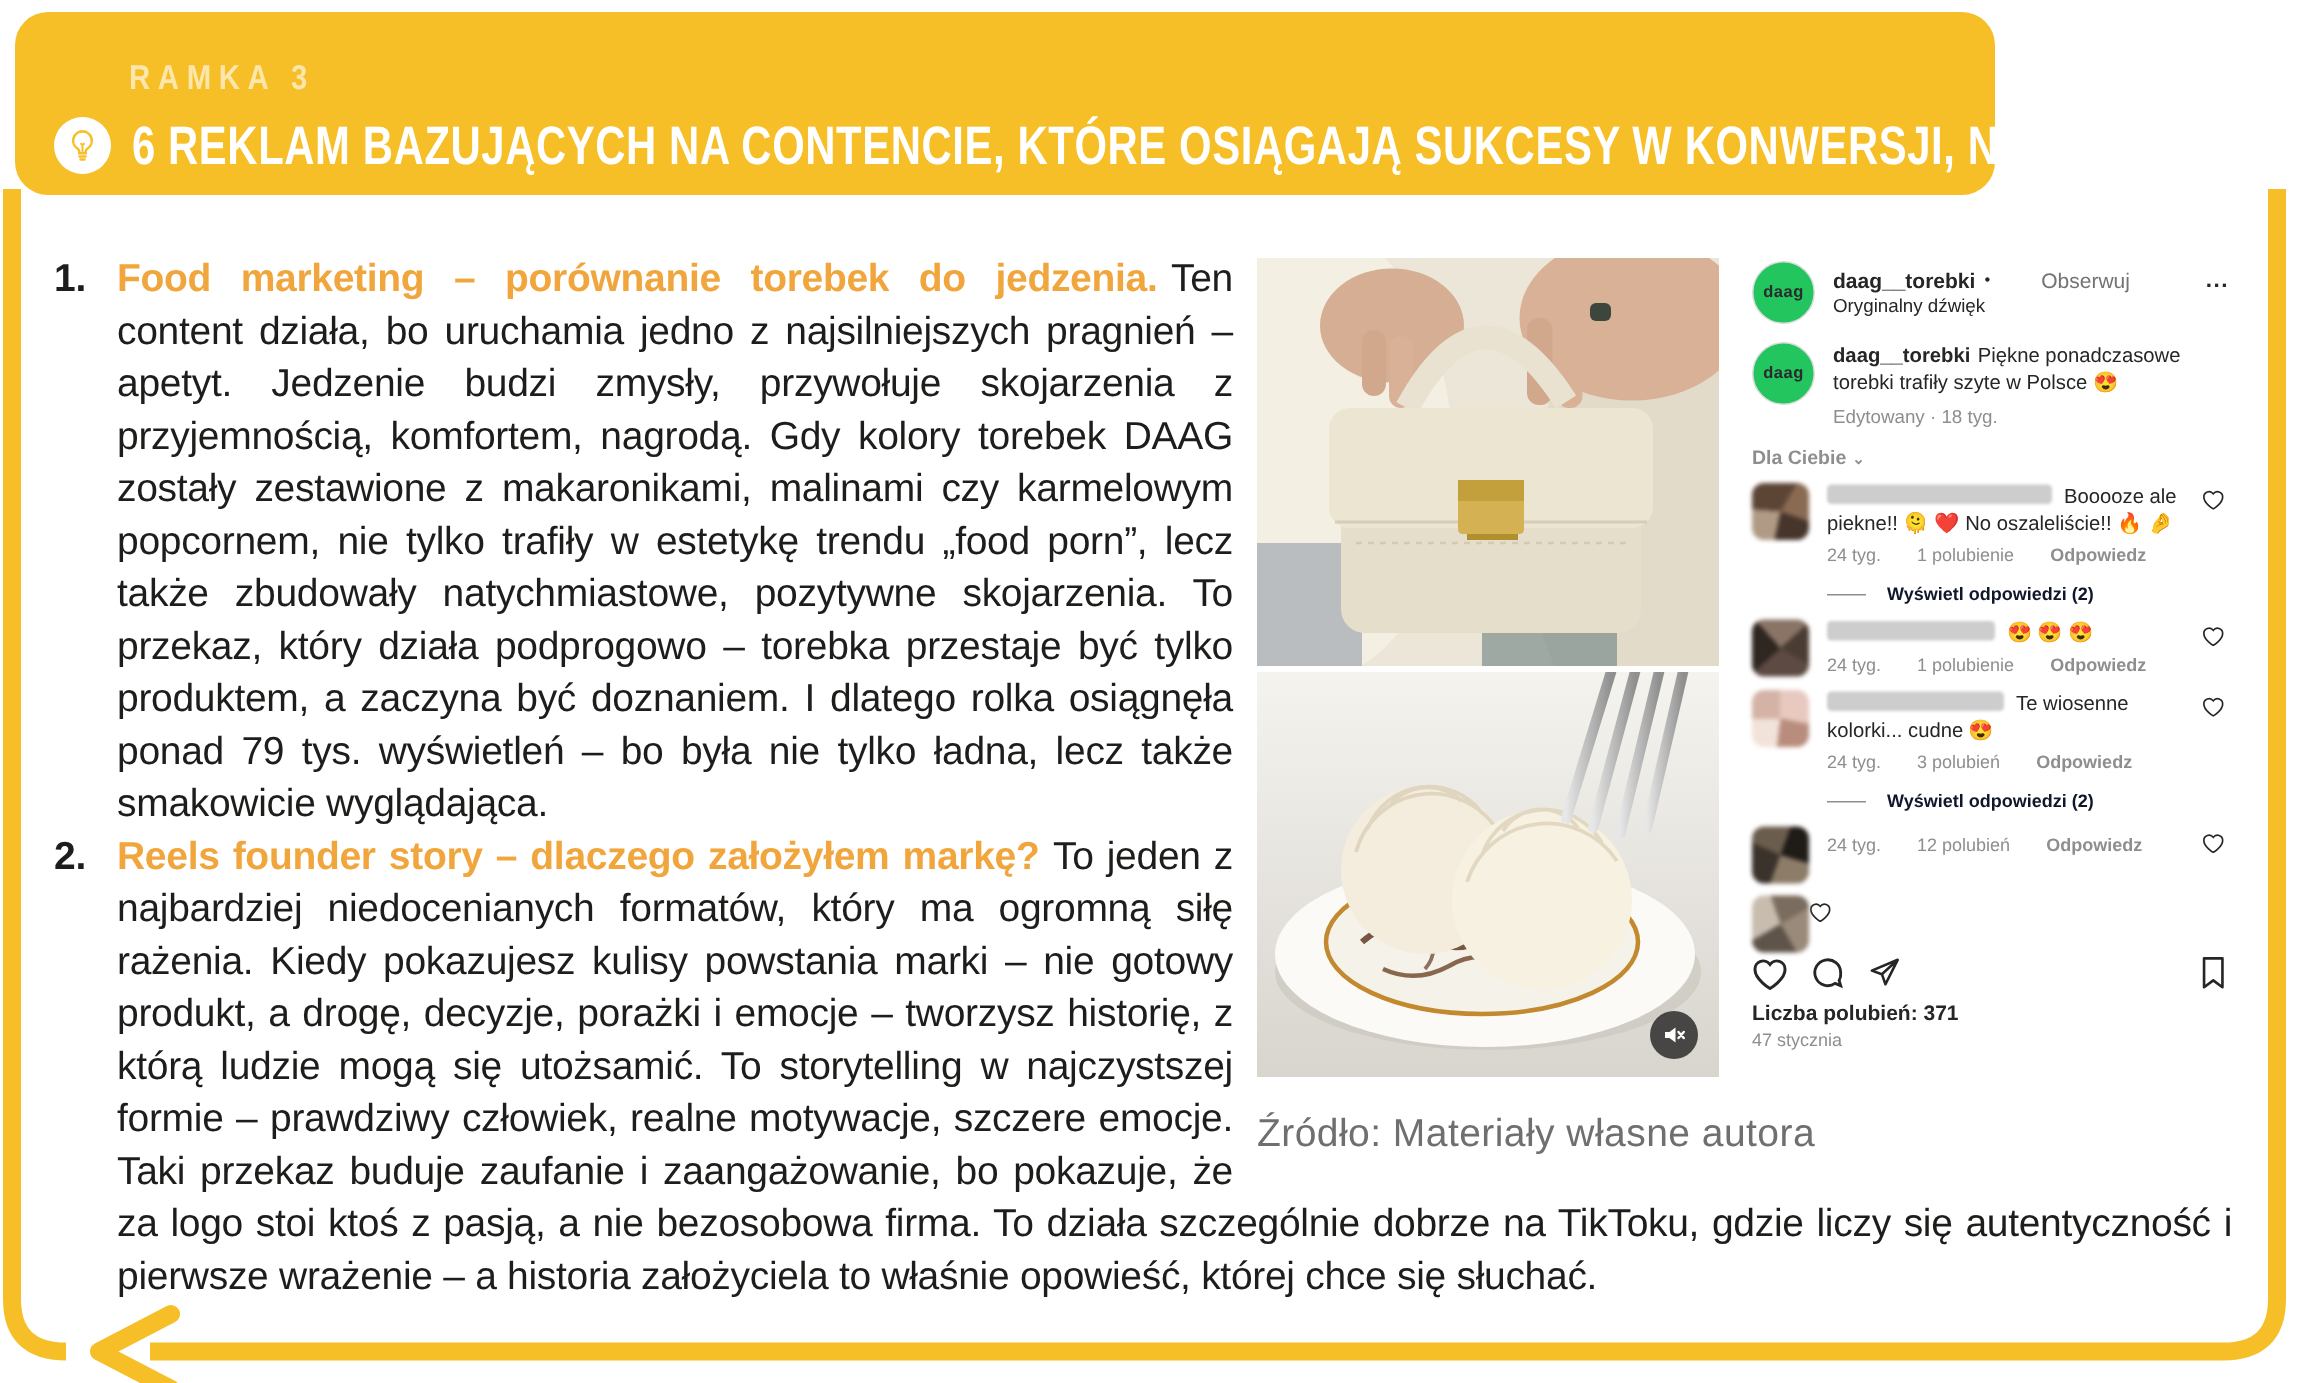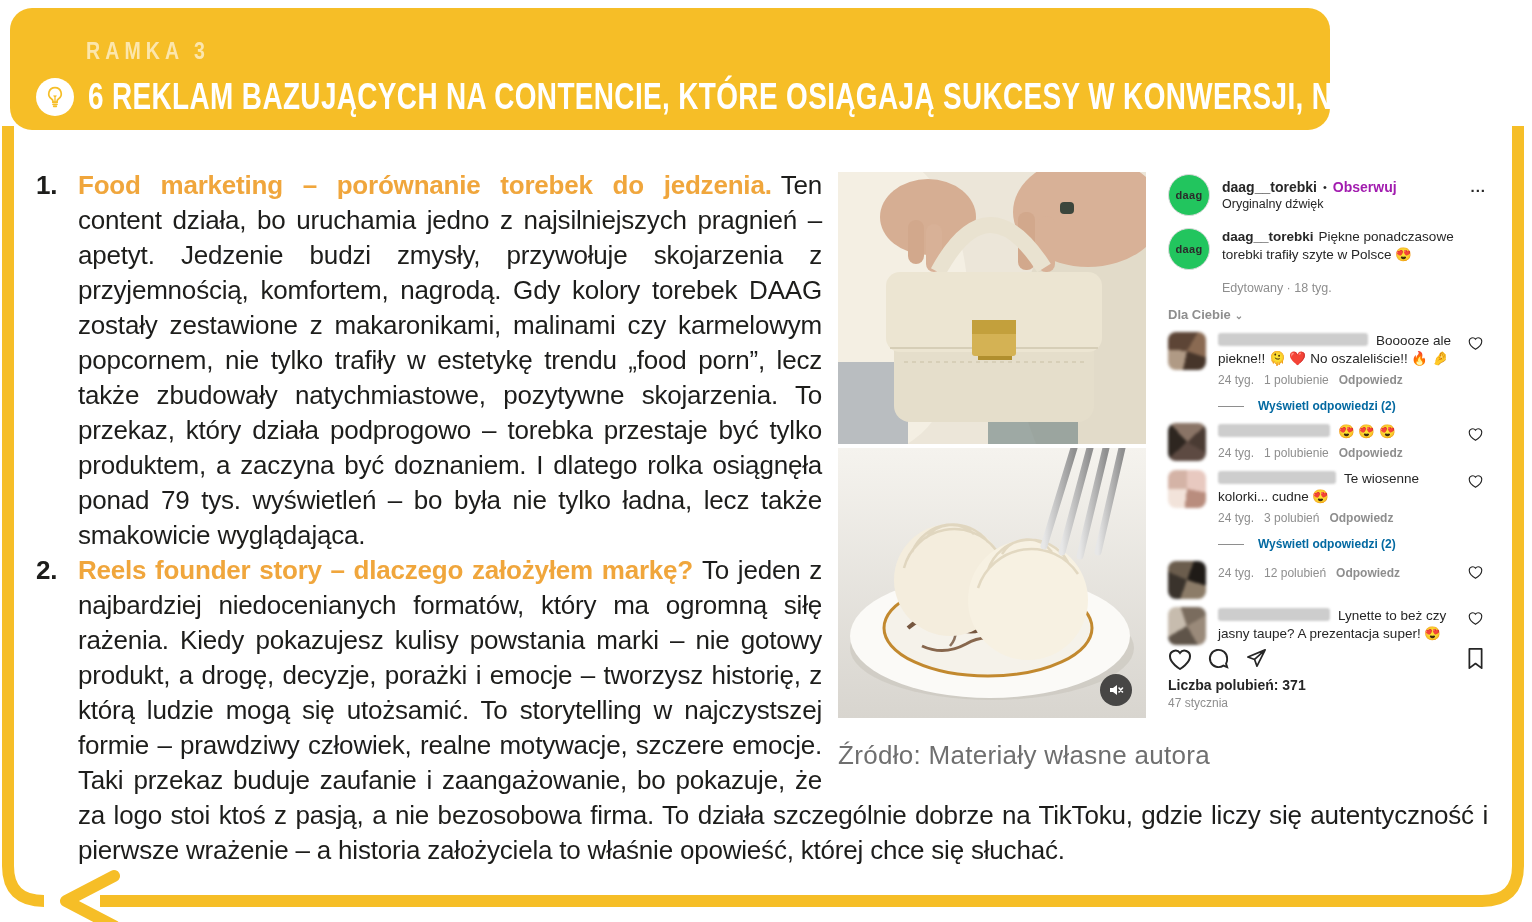--- a/index.html
+++ b/index.html
@@ -48,47 +48,47 @@
   .ig-head { display:flex; align-items:center; margin-bottom:12px; }
   .ig-avatar {
     width:42px; height:42px; border-radius:50%; background:#22c55e; border:1px solid #dbdbdb;
     display:flex; align-items:center; justify-content:center; flex:0 0 42px;
     font-weight:700; font-size:11px; color:#2b2b2b; letter-spacing:.3px;
   }
   .ig-head-main { margin-left:12px; flex:1; }
   .ig-name-row { display:flex; align-items:center; gap:6px; font-size:14px; }
   .ig-username { font-weight:700; }
   .ig-dot { color:#262626; font-size:11px; }
-  .ig-follow { color:#a21caf; font-weight:700; cursor:pointer; }
+  .ig-follow { color:#737373; font-weight:400; cursor:pointer;margin-left:28px; }
   .ig-audio { font-size:12.5px; margin-top:2px; }
   .ig-more { font-weight:800; font-size:15px; letter-spacing:1px; align-self:flex-start; padding-top:4px; cursor:pointer; }
 
   .ig-caption-row { display:flex; margin-bottom:10px; }
   .ig-caption-main { margin-left:12px; line-height:18px; }
   .ig-caption-user { font-weight:700; margin-right:5px; }
-  .ig-edited { color:#8e8e8e; font-size:12.5px; margin-top:15px; }
+  .ig-edited { color:#8e8e8e; font-size:12.5px; margin-top:5px; }
 
   .ig-filter { color:#8e8e8e; font-size:13px; font-weight:600; margin-bottom:10px; cursor:pointer; }
   .ig-filter .chev { font-size:10px; margin-left:4px; }
 
   .comment { display:flex; margin-bottom:8px; }
   .c-avatar { width:38px; height:38px; border-radius:8px; flex:0 0 38px; filter:blur(1.5px); }
   .av1 { background:conic-gradient(from 30deg,#8a6a52 0 22%,#46352a 0 45%,#b09a85 0 68%,#5d4536 0); }
   .av2 { background:conic-gradient(from 120deg,#5d4a42 0 30%,#2e2620 0 55%,#8a7466 0 80%,#4a3b33 0); }
   .av3 { background:conic-gradient(from 0deg,#e8c9c0 0 28%,#b98d7e 0 52%,#f2e3da 0 75%,#d4b3a6 0); }
   .av4 { background:conic-gradient(from 200deg,#3a332c 0 26%,#6b5d4d 0 50%,#1f1b17 0 74%,#8c7c68 0); }
   .av5 { background:conic-gradient(from 60deg,#9a8a7a 0 25%,#5f5449 0 50%,#c7bcae 0 78%,#7a6c5e 0); }
   .c-main { flex:1; margin-left:12px; line-height:18px; }
   .blur-name {
     display:inline-block; height:13px; border-radius:3px; background:#cdcdcd;
     filter:blur(1.2px); vertical-align:-1px; margin-right:8px;
   }
-  .c-meta { color:#8e8e8e; font-size:12px; margin-top:3px; display:flex; gap:10px; }
+  .c-meta { color:#8e8e8e; font-size:12px; margin-top:3px; display:flex; gap:24px; }
   .c-meta .reply { font-weight:600; cursor:pointer; }
-  .c-replies { display:flex; align-items:center; gap:14px; color:#0369a1; font-size:12px; font-weight:600; margin-top:8px; cursor:pointer; }
+  .c-replies { display:flex; align-items:center; gap:14px; color:#0f172a; font-size:12px; font-weight:600; margin-top:8px; cursor:pointer; }
   .vr-line { display:inline-block; width:26px; height:1px; background:#8e8e8e; }
   .c-like { flex:0 0 18px; padding-top:4px; cursor:pointer; }
 
   .ig-actions { display:flex; align-items:center; gap:15px; margin-top:2px; }
   .ig-actions .spacer { flex:1; }
   .icon-btn { background:none; border:none; padding:0; cursor:pointer; display:flex; }
   .ig-likes { font-weight:700; font-size:14px; margin-top:7px; }
   .ig-date { color:#8e8e8e; font-size:12px; margin-top:3px; }
 
   .figure-caption { font-size:26px; color:#6f6f6f; margin-top:22px; letter-spacing:.3px; }
@@ -288,23 +288,20 @@
           </div>
           <div class="c-like">
             <svg width="15" height="14" viewBox="0 0 24 22">
                 <path d="M12 21S2 15 2 8.5A5.5 5.5 0 0 1 12 5a5.5 5.5 0 0 1 10 3.5C22 15 12 21 12 21z" fill="none" stroke="#262626" stroke-width="1.8"></path>
               </svg>
           </div>
         </div>
 
         <div class="comment" style="margin-bottom:2px">
           <div class="c-avatar av5"></div>
-          <div class="c-main">
-            <div class="c-text"><span class="blur-name" style="width:112px"></span><span>Lynette to beż czy jasny taupe? A prezentacja super! 😍</span></div>
-          </div>
           <div class="c-like">
             <svg width="15" height="14" viewBox="0 0 24 22">
                 <path d="M12 21S2 15 2 8.5A5.5 5.5 0 0 1 12 5a5.5 5.5 0 0 1 10 3.5C22 15 12 21 12 21z" fill="none" stroke="#262626" stroke-width="1.8"></path>
               </svg>
           </div>
         </div>
 
         <div class="ig-actions">
           <button class="icon-btn">
             <svg width="24" height="22" viewBox="0 0 24 22">

